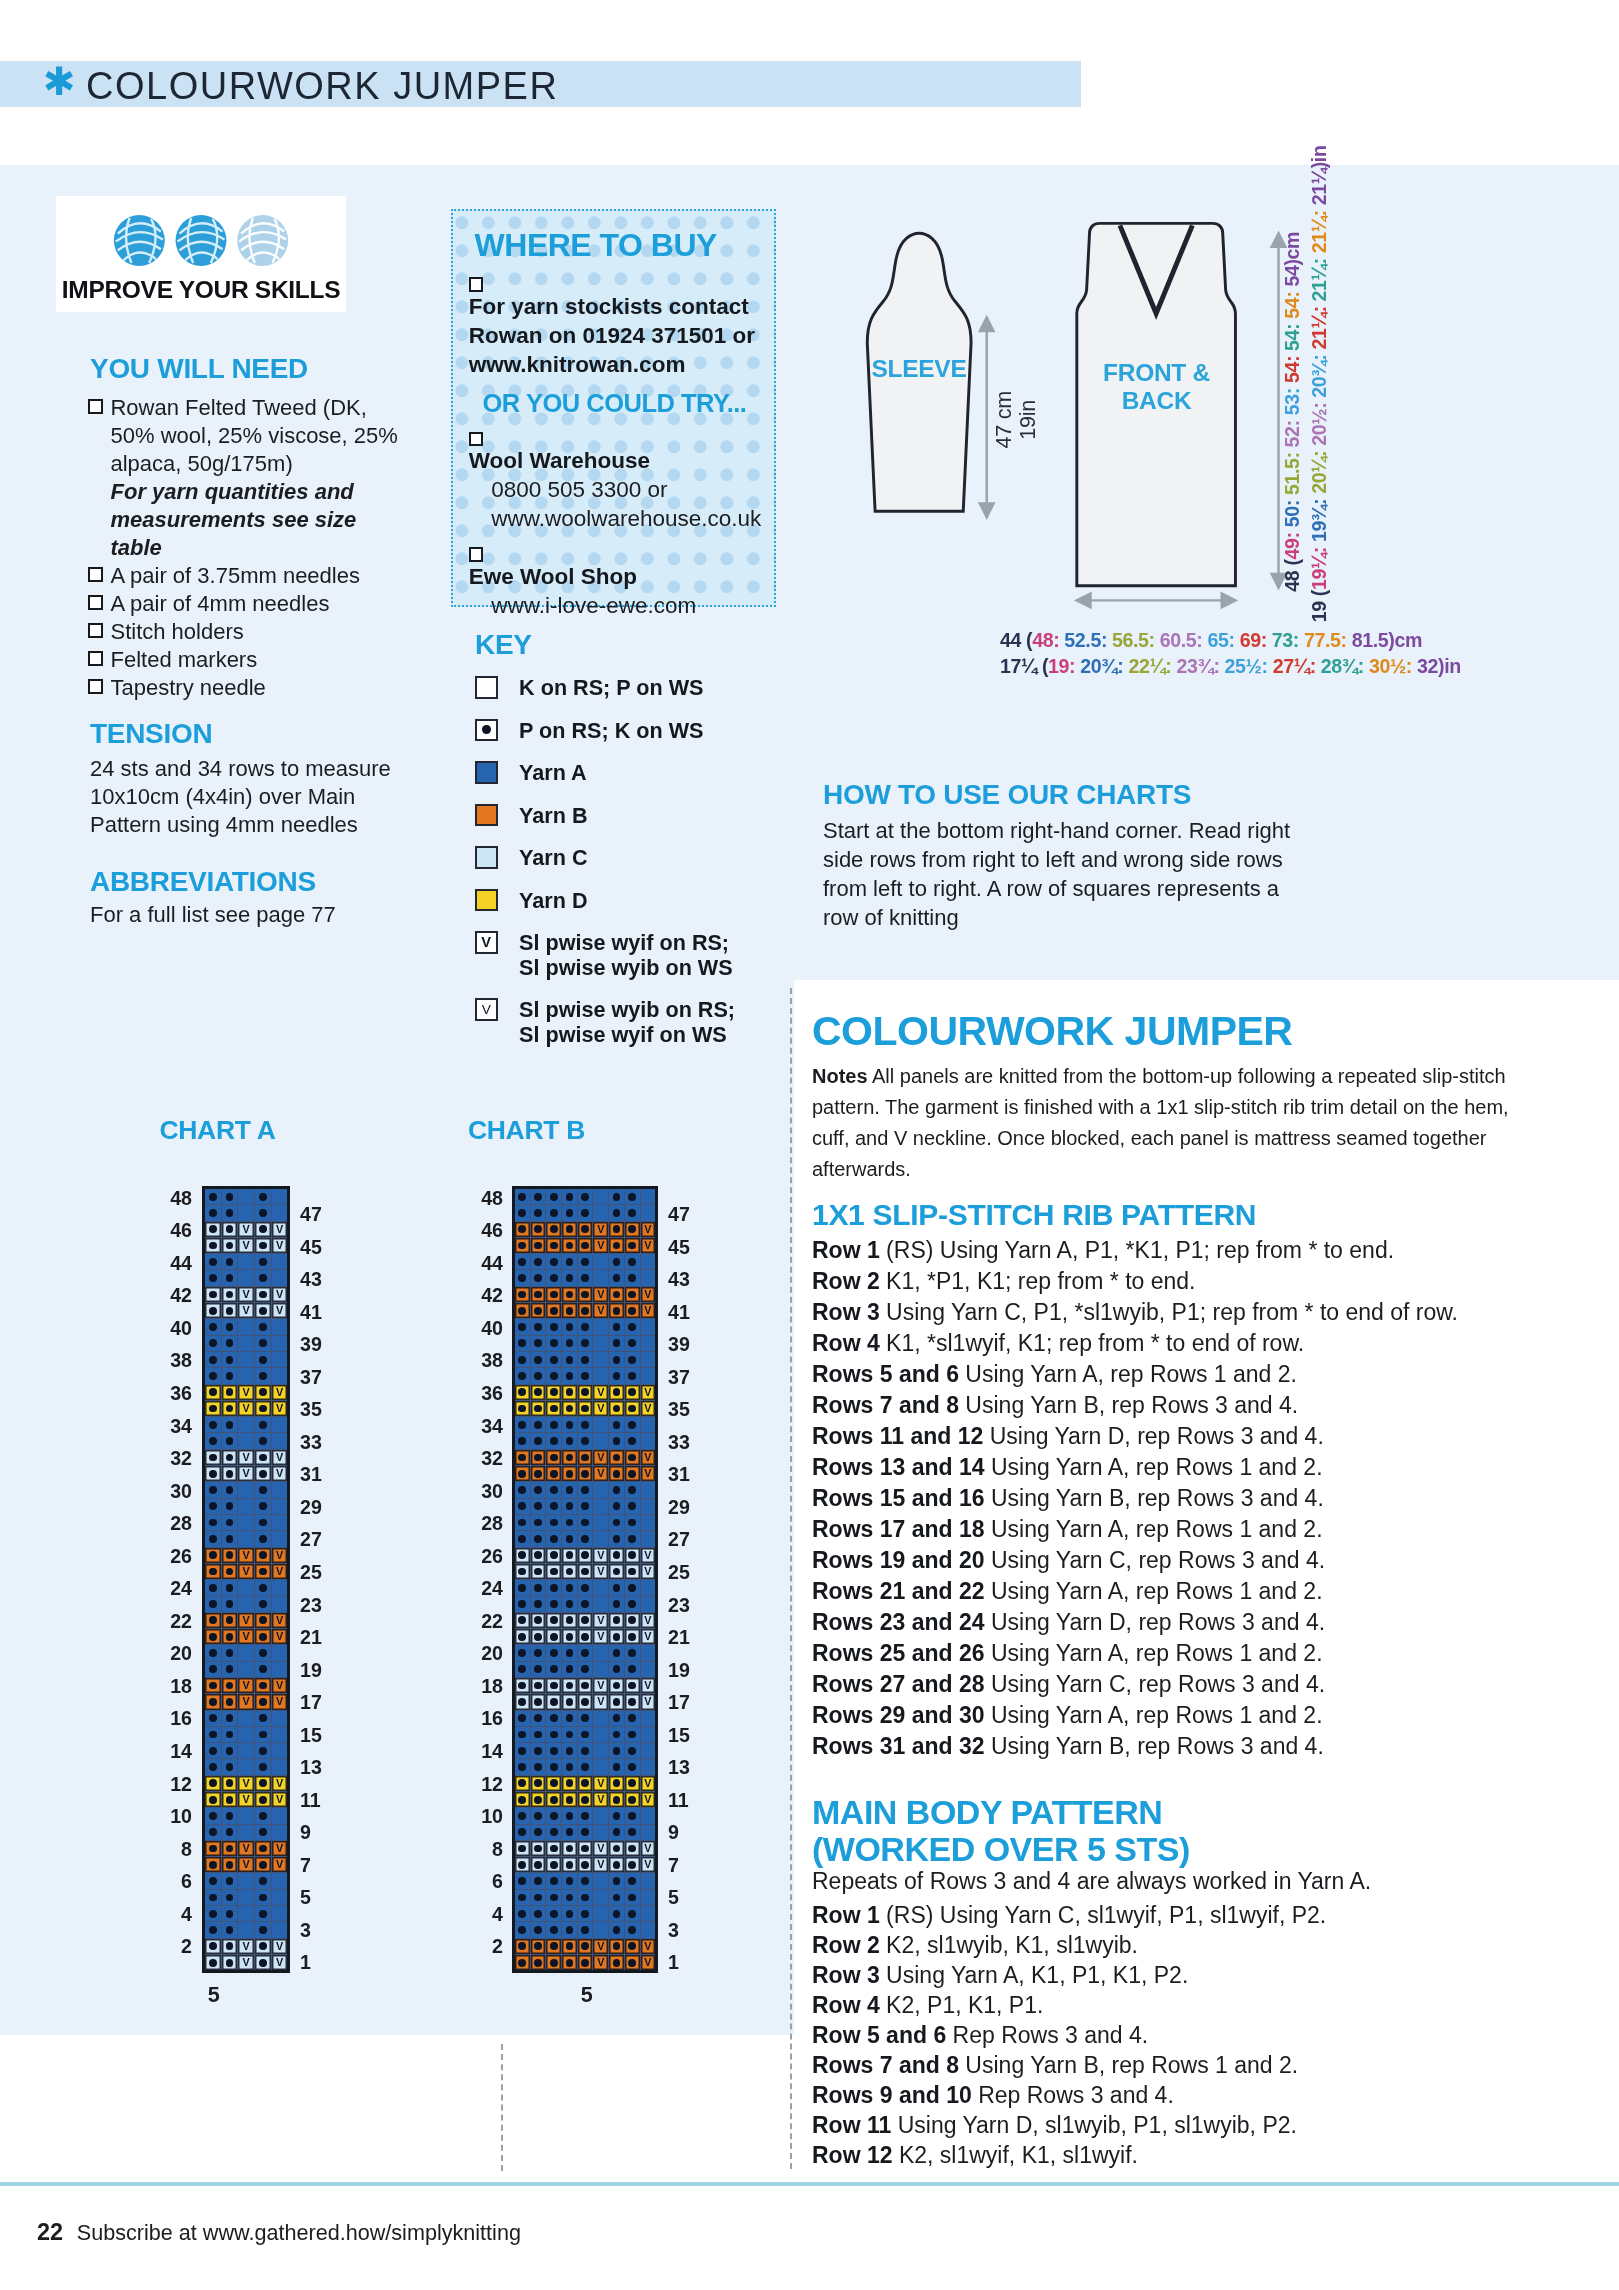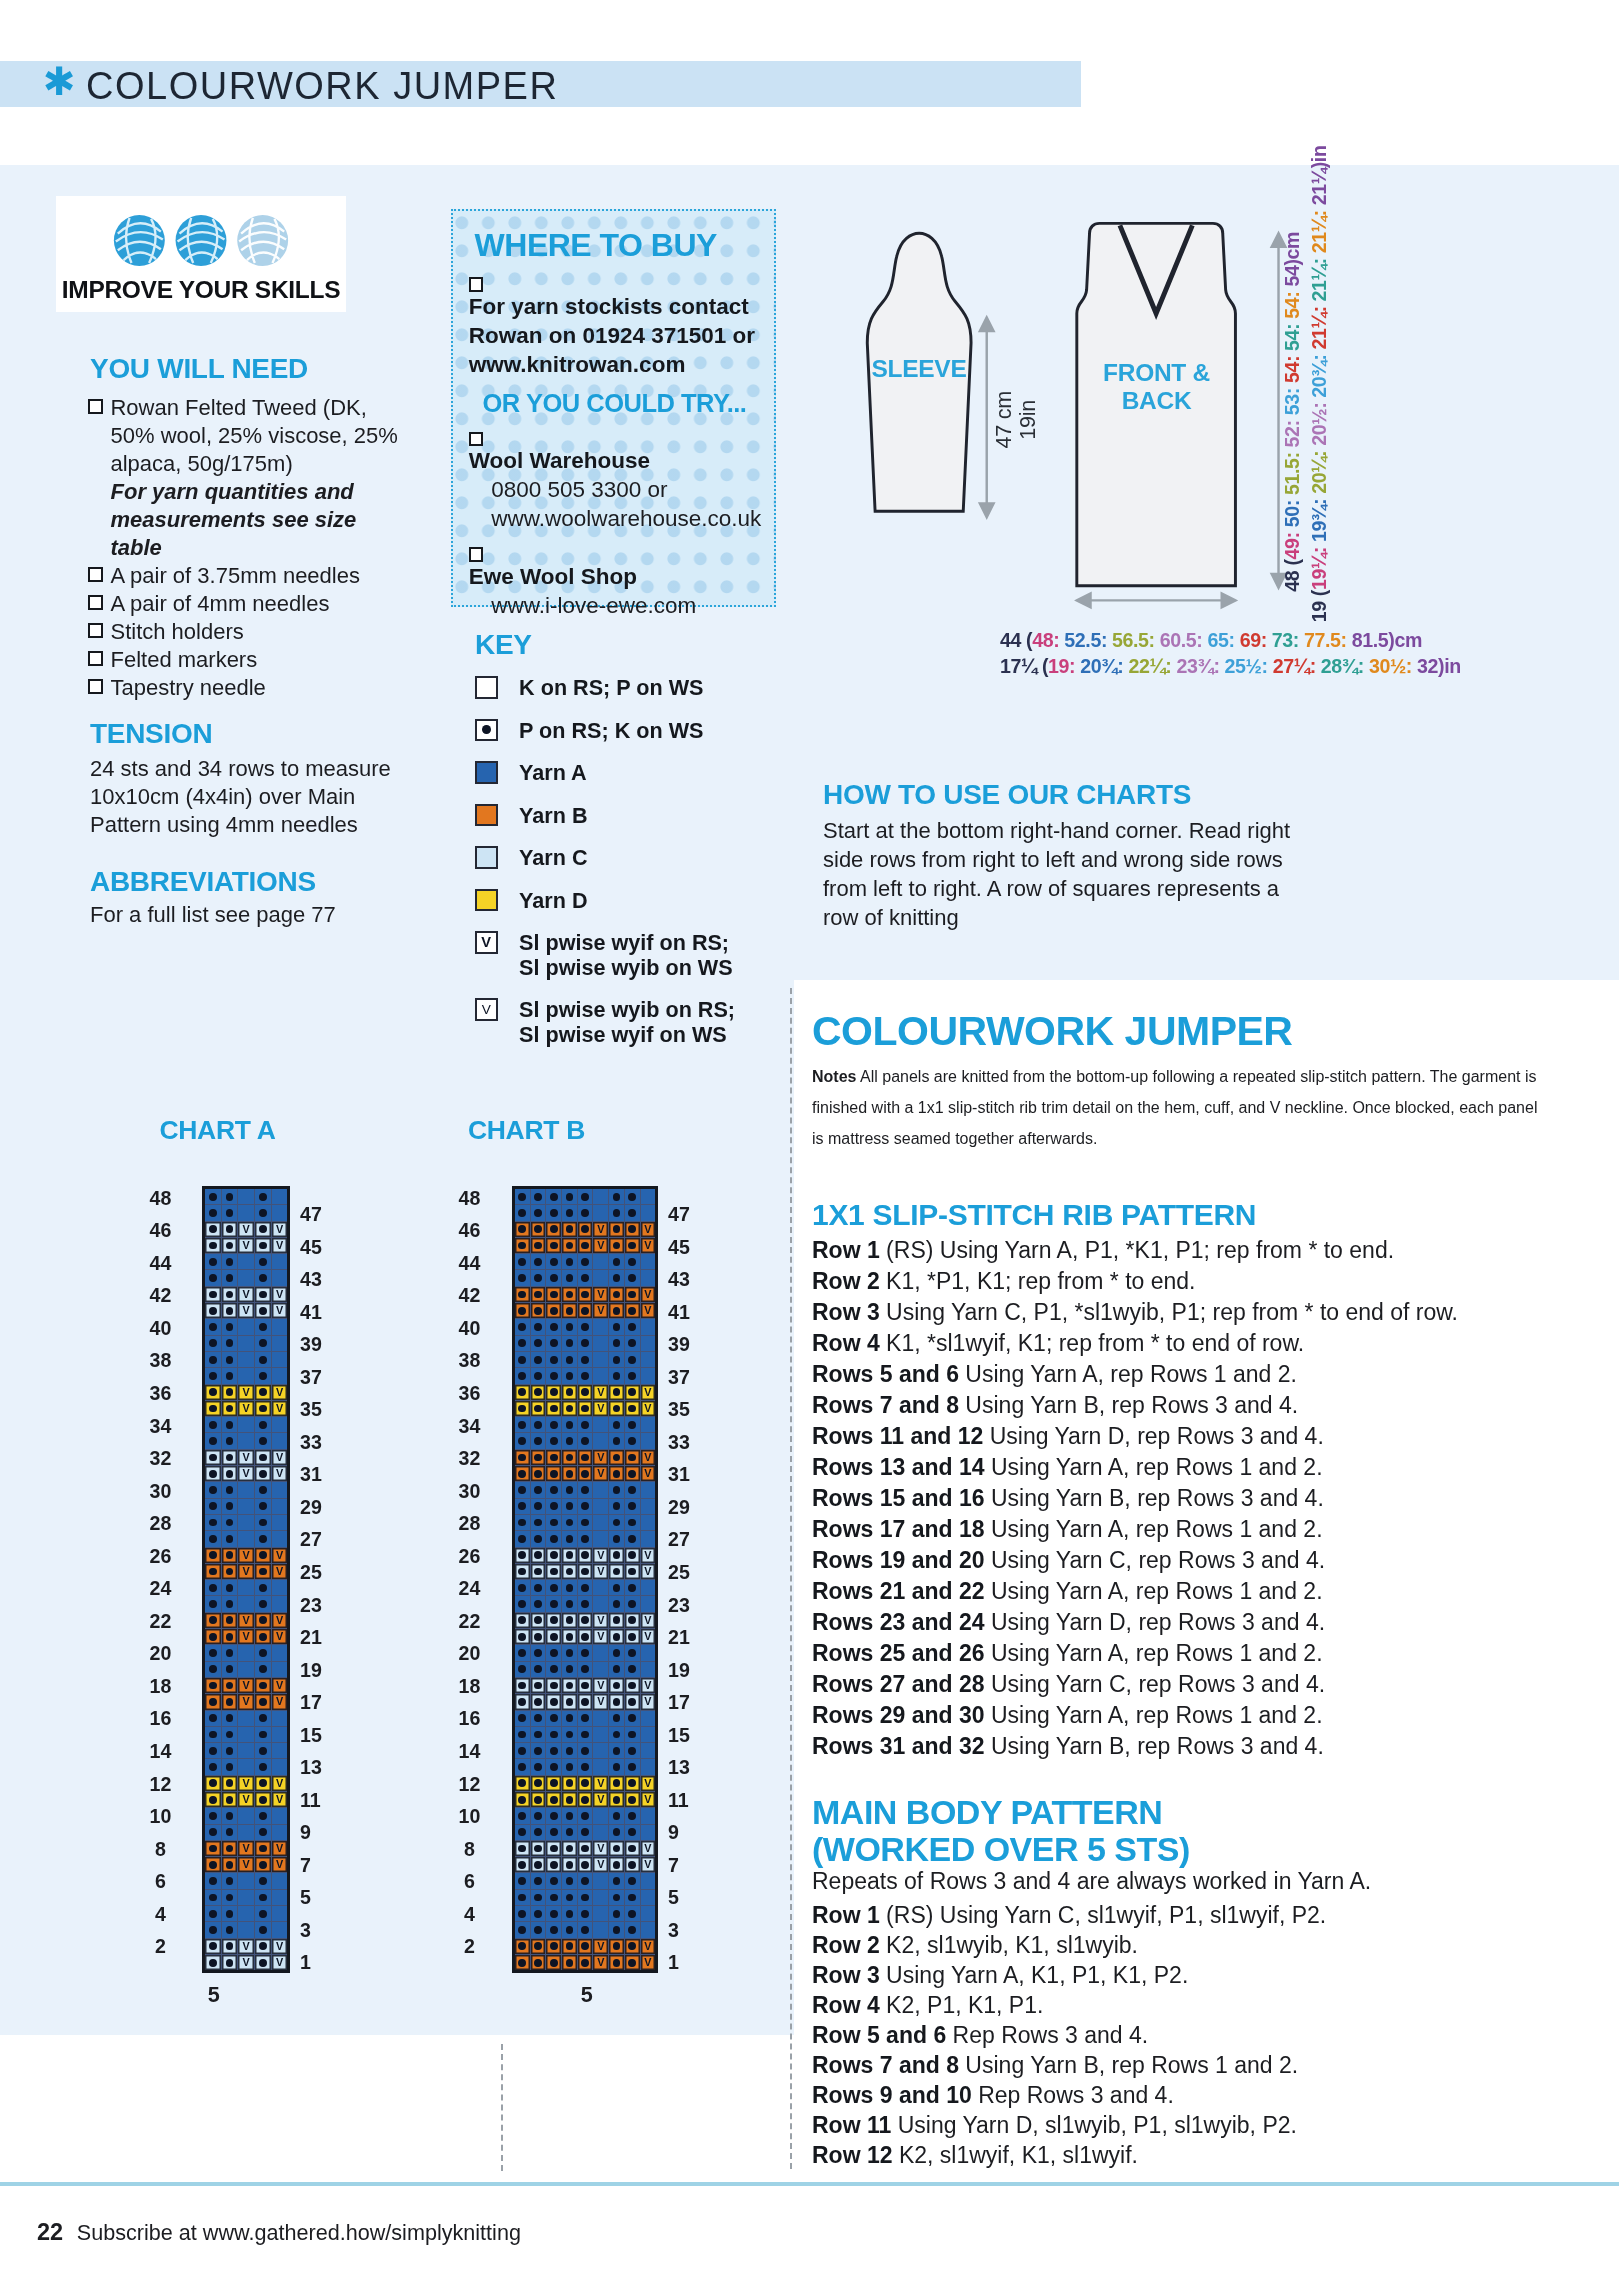--- a/index.html
+++ b/index.html
@@ -67,27 +67,27 @@
 
   
   .chart-title { font-size:26.5px; text-align:center; width:147px; }
   .chart-wrap { width:284px; height:843px; }
   .chart-grid { position:absolute; top:0; display:grid; gap:1px; background:#42537a; border:3.9px solid #14181f; }
   .chart-cell { display:flex; align-items:center; justify-content:center; }
   .chart-cell.contrast { box-shadow:inset 0 0 0 1.5px rgba(15,20,35,.88); }
   .cell-dot { width:7.8px; height:7.8px; border-radius:50%; background:#0d1424; }
   .cell-v { font-size:10.8px; font-weight:800; color:#0d1424; line-height:1; }
   .chart-num { position:absolute; font-size:19.6px; font-weight:600; color:#1c1d21; }
-  .chart-num.left { text-align:center; }
+  .chart-num.left { text-align:right; }
   .chart-bottom-label { position:absolute; font-size:21.6px; font-weight:600; color:#1c1d21; width:23.5px; text-align:center; }
 
   
   .dashed-v { border-left:2px dashed #9aa1a8; }
   .pat-head { left:812px; top:1008px; font-size:41px; letter-spacing:-0.5px; }
-  .pat-notes { left:812px; top:1061px; width:729px; font-size:16px; line-height:31px; color:#1c1d21; }
+  .pat-notes { left:812px; top:1061px; width:729px; font-size:20px; line-height:31px; color:#1c1d21; }
   .rib-head { left:812px; top:1198px; font-size:30px; }
   .rib-rows { left:812px; top:1235px; width:745px; }
   .pat-row { font-size:23px; line-height:31px; color:#1c1d21; white-space:nowrap; }
   .pat-row b { color:#15181d; }
   .main-head { left:812px; top:1794px; font-size:34px; line-height:37px; letter-spacing:-0.5px; }
   .main-intro { left:812px; top:1868px; width:745px; font-size:23px; color:#1c1d21; }
   .main-rows { left:812px; top:1900px; width:745px; }
   .main-rows .pat-row { line-height:30px; }
 
   

